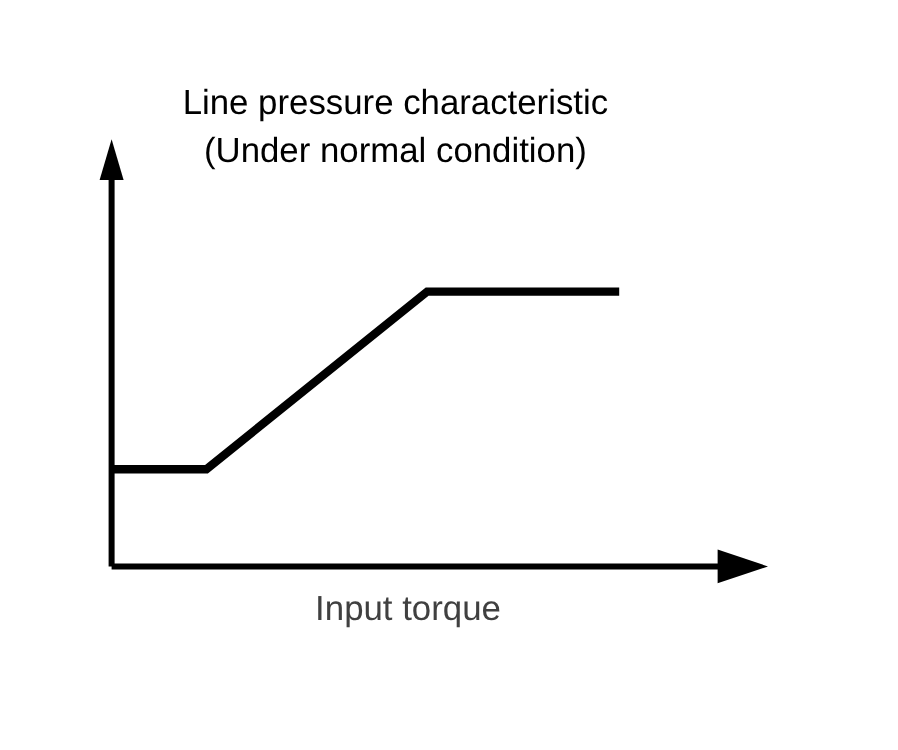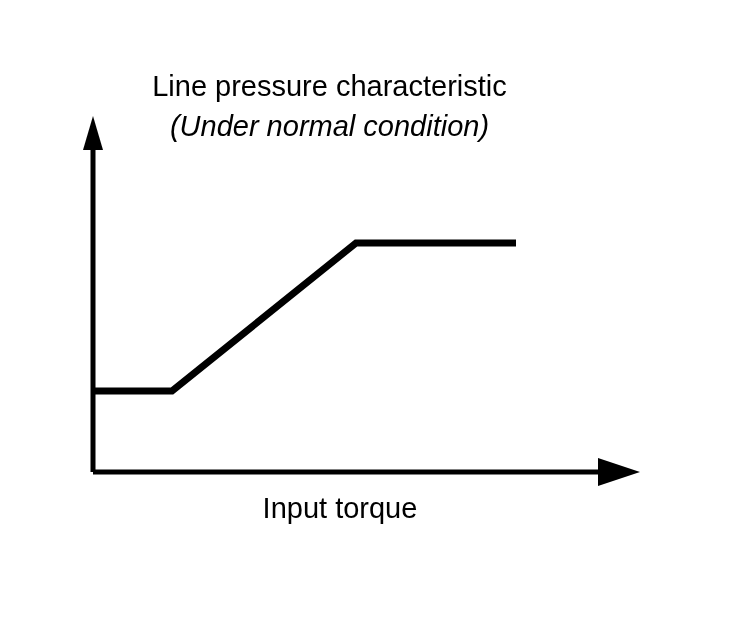--- a/index.html
+++ b/index.html
@@ -36,31 +36,31 @@
   }
   .title-line {
     display: block;
     font-size: 29px;
     font-weight: 400;
     letter-spacing: 0px;
     color: #000000;
     white-space: nowrap;
   }
   .title-line-1 { padding-left: 8px; }
-  .title-line-2 { padding-left: 8px; font-style: italic; }
+  .title-line-2 { padding-left: 8px; }
 
   .xlabel {
     position: absolute;
     left: 155px;
     top: 492px;
     width: 370px;
     text-align: center;
     font-size: 29px;
     white-space: nowrap;
-    color: #000000;
+    color: #404040;
   }
 
   .figure-code {
     position: absolute;
     left: 598px;
     top: 532px;
     font-size: 21px;
     letter-spacing: 0.5px;
     white-space: nowrap;
     color: #000000;

